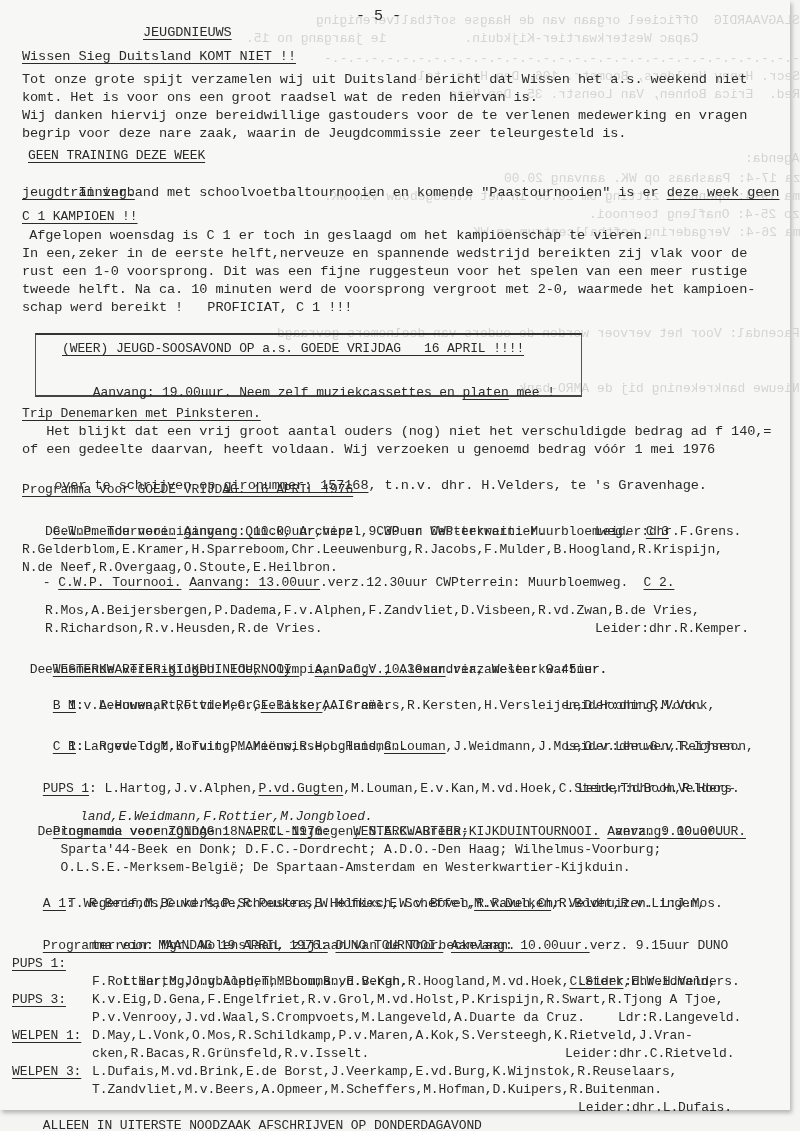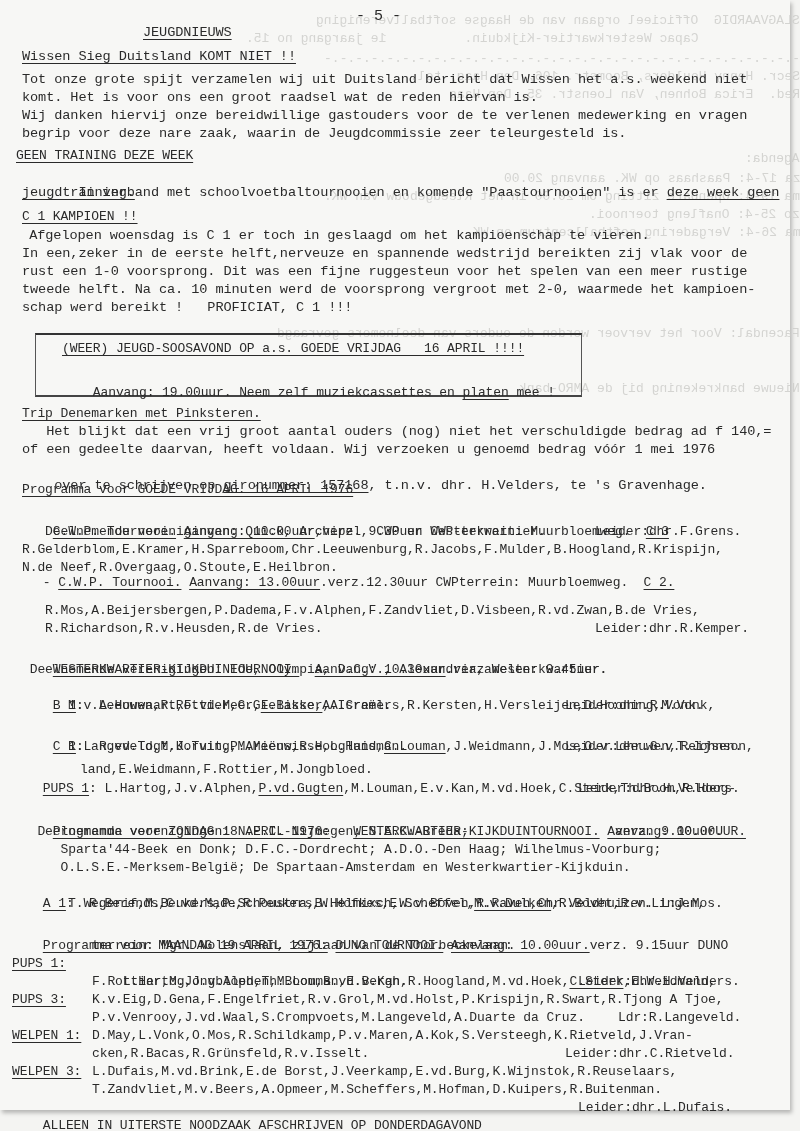--- a/index.html
+++ b/index.html
@@ -52,21 +52,21 @@
 
   <div class="pg">- 5 -</div>
   <div class="line u" style="left:143px;top:24px;">JEUGDNIEUWS</div>
 
   <div class="line u" style="left:22px;top:48px;">Wissen Sieg Duitsland KOMT NIET !!</div>
   <div class="line" style="left:22px;top:71px;">Tot onze grote spijt verzamelen wij uit Duitsland bericht dat Wissen het a.s. weekend niet</div>
   <div class="line" style="left:22px;top:89px;">komt. Het is voor ons een groot raadsel wat de reden hiervan is.</div>
   <div class="line" style="left:22px;top:107px;">Wij danken hiervij onze bereidwillige gastouders voor de te verlenen medewerking en vragen</div>
   <div class="line" style="left:22px;top:125px;">begrip voor deze nare zaak, waarin de Jeugdcommissie zeer teleurgesteld is.</div>
 
-  <div class="line u small" style="left:16px;top:147px;text-decoration:underline;">GEEN TRAINING DEZE WEEK</div>
+  <div class="line u small" style="left:28px;top:147px;text-decoration:underline;">GEEN TRAINING DEZE WEEK</div>
   <div class="line" style="left:22px;top:166px;">
     <span>   In verband met schoolvoetbaltournooien en komende "Paastournooien" is er </span><span class="u">deze week geen</span>
   </div>
   <div class="line u" style="left:22px;top:184px;">jeugdtraining.</div>
 
   <div class="line u small" style="left:22px;top:208px;">C 1 KAMPIOEN !!</div>
   <div class="line" style="left:5px;top:227px;">   Afgelopen woensdag is C 1 er toch in geslaagd om het kampioenschap te vieren.</div>
   <div class="line" style="left:22px;top:245px;">In een,zeker in de eerste helft,nerveuze en spannende wedstrijd bereikten zij vlak voor de</div>
   <div class="line" style="left:22px;top:263px;">rust een 1-0 voorsprong. Dit was een fijne ruggesteun voor het spelen van een meer rustige</div>
   <div class="line" style="left:22px;top:281px;">tweede helft. Na ca. 10 minuten werd de voorsprong vergroot met 2-0, waarmede het kampioen-</div>
@@ -115,21 +115,21 @@
 
   <div class="line small" style="left:22px;top:720px;">
     <span class="u">C 1</span><span>:  </span><span>R.vd.Togt,J.Tuit,P.Ariëns,R.Hoogland,</span><span class="u">C.Louman</span><span>,J.Weidmann,J.Mos,O.v.Leeuwen,T.Johnson,</span>
   </div>
   <div class="line small" style="left:68px;top:738px;">R.Langeveld,M.Korving,M.Meeuwisse,L.Huisman.</div>
   <div class="line small" style="left:565px;top:738px;">Leider:dhr.G.v.Reijsen.</div>
 
   <div class="line small" style="left:12px;top:762px;">
     <span class="u">PUPS 1</span><span>: </span><span>L.Hartog,J.v.Alphen,</span><span class="u">P.vd.Gugten</span><span>,M.Louman,E.v.Kan,M.vd.Hoek,C.Sterk,Th.Boom,R.Hoog-</span>
   </div>
-  <div class="line small" style="left:80px;top:761px;">land,E.Weidmann,F.Rottier,M.Jongbloed.</div>
+  <div class="line small" style="left:80px;top:808px;font-style:italic;">land,E.Weidmann,F.Rottier,M.Jongbloed.</div>
   <div class="line small" style="left:578px;top:780px;">Leider:dhr.H.Velders.</div>
 
   <div class="line small" style="left:22px;top:805px;">
     <span class="u">Programma voor ZONDAG 18 APRIL 1976:</span>   <span class="u">WESTERKWARTIER-KIJKDUINTOURNOOI.</span> <span class="u">Aanvang: 10.00UUR.</span>
   </div>
   <div class="line small" style="left:22px;top:823px;">  Deelnemende verenigingen: N.E.C.-Nijmegen; N.A.C.-Breda;</div>
   <div class="line small" style="left:615px;top:823px;">verz. 9.00uur.</div>
   <div class="line small" style="left:22px;top:841px;">     Sparta'44-Beek en Donk; D.F.C.-Dordrecht; A.D.O.-Den Haag; Wilhelmus-Voorburg;</div>
   <div class="line small" style="left:22px;top:859px;">     O.L.S.E.-Merksem-België; De Spartaan-Amsterdam en Westerkwartier-Kijkduin.</div>
 

